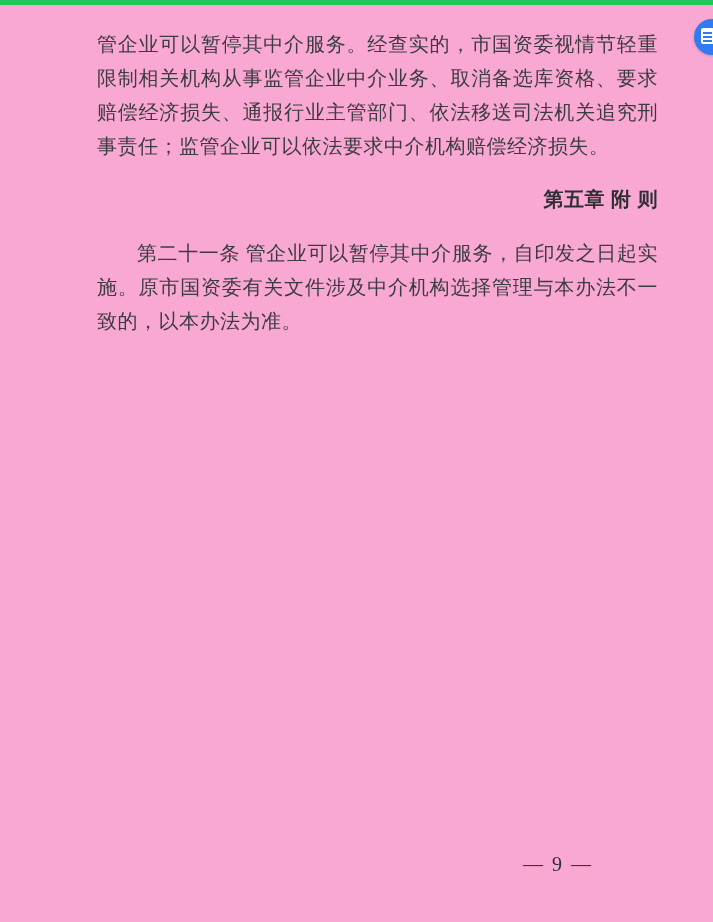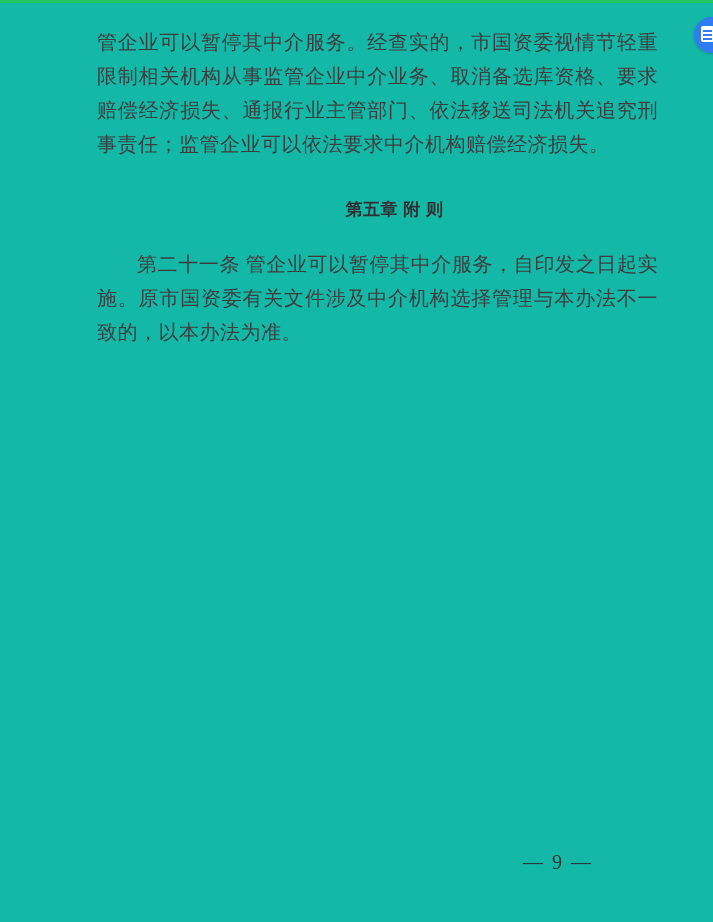--- a/index.html
+++ b/index.html
@@ -10,22 +10,22 @@
     width: 713px;
     height: 922px;
     background: #ffffff;
     position: relative;
     overflow: hidden;
     font-family: "Liberation Serif", "DejaVu Serif", serif;
   }
   .page {
     position: absolute;
     inset: 0;
-    background: #14b8a6;
-    border-top: 3px solid #22c55e;
+    background: #f9a8d4;
+    border-top: 5px solid #22c55e;
     box-sizing: border-box;
   }
   .content {
     position: absolute;
     left: 97px;
     top: 22px;
     width: 561px;
     font-size: 20px;
     line-height: 34px;
     color: #3c3c40;
@@ -35,26 +35,26 @@
   .para {
     margin: 0 0 9px 0;
     text-indent: 2em;
   }
   .para.continuation {
     text-indent: 0;
   }
   .chapter-heading {
     font-family: "Liberation Sans", "DejaVu Sans", sans-serif;
     font-weight: bold;
-    font-size: 17px;
+    font-size: 20px;
     line-height: 34px;
     color: #2f2f33;
-    margin: 32px 0 20px 0;
+    margin: 19px 0 20px 0;
     text-indent: 2em;
-    text-align: center;
+    text-align: right;
   }
   .page-number {
     position: absolute;
     top: 845px;
     left: 458px;
     width: 200px;
     text-align: center;
     font-size: 20px;
     line-height: 28px;
     color: #2f2f33;

